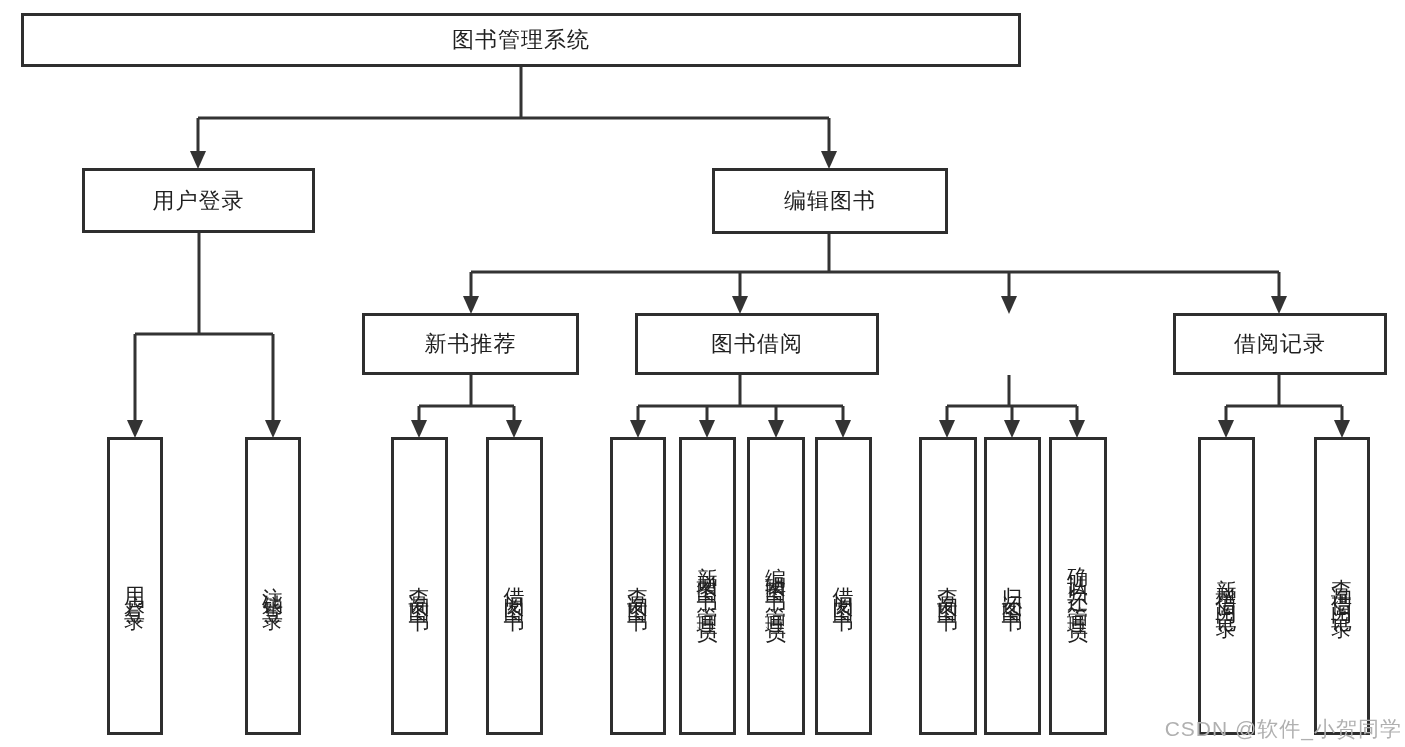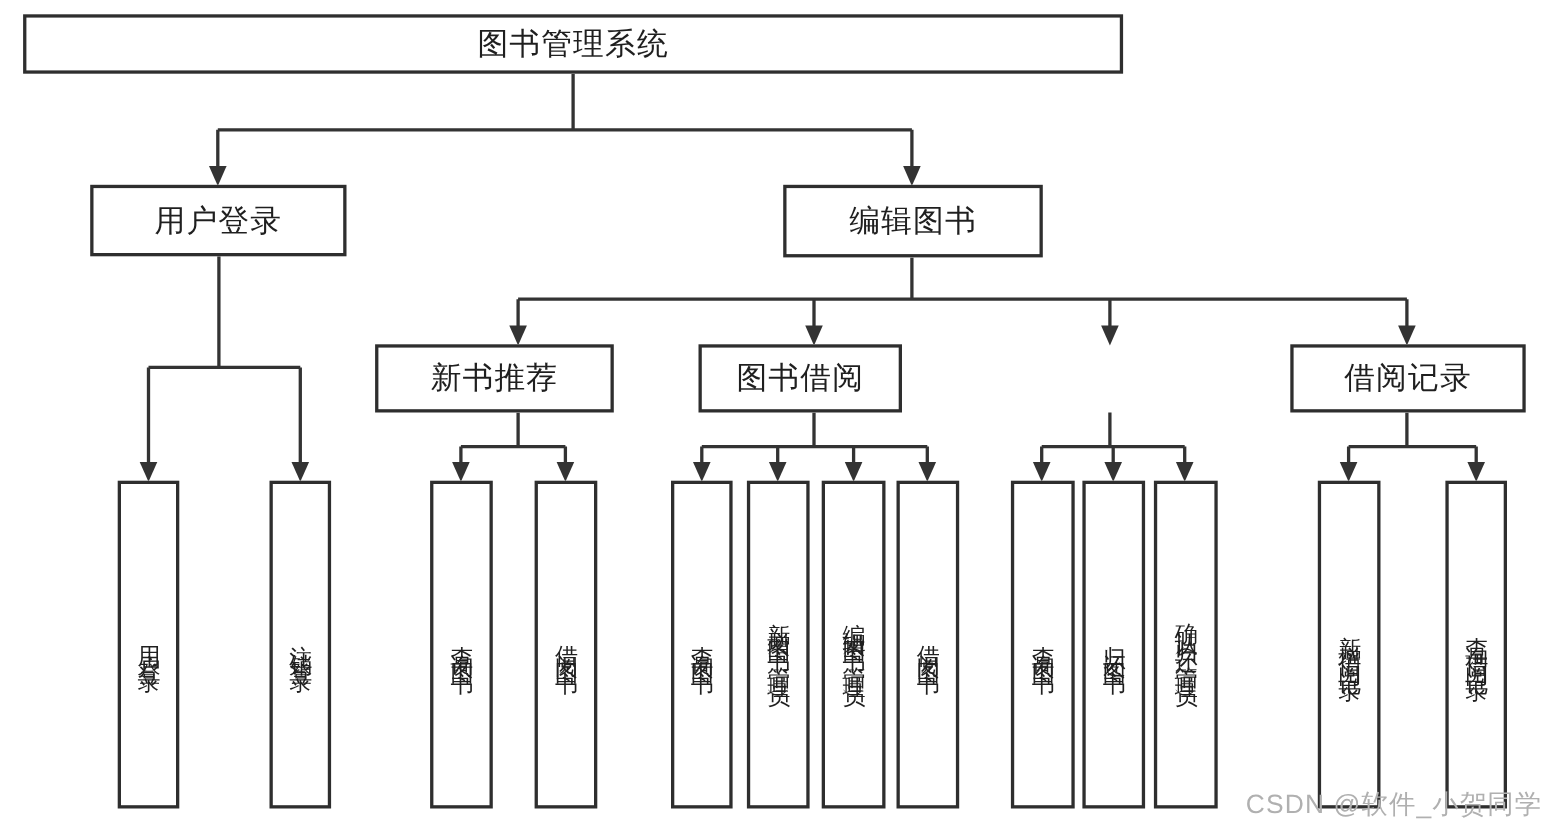--- a/index.html
+++ b/index.html
@@ -20,40 +20,40 @@
   .box {
     position: absolute;
     box-sizing: border-box;
     border: 3px solid #2e2e2e;
     background: #ffffff;
     display: flex;
     align-items: center;
     justify-content: center;
     color: #1f1f1f;
   }
-  .hlabel { font-size: 28px; line-height: 1; letter-spacing: 1px; white-space: nowrap; }
+  .hlabel { font-size: 22px; line-height: 1; letter-spacing: 1px; white-space: nowrap; }
   .root  { left: 21px;  top: 13px;  width: 1000px; height: 54px; }
   .lvl2a { left: 82px;  top: 168px; width: 233px;  height: 65px; }
   .lvl2b { left: 712px; top: 168px; width: 236px;  height: 66px; }
   .lvl3  { top: 313px; height: 62px; }
   .leaf  { top: 437px; height: 298px; }
   .vtext {
     writing-mode: vertical-lr;
     -webkit-writing-mode: vertical-lr;
     text-orientation: mixed;
     font-size: 21px;
     letter-spacing: 8px;
     line-height: 1;
     white-space: nowrap;
   }
   .watermark {
     position: absolute;
     right: 3px;
     top: 715px;
-    font-size: 24px;
+    font-size: 21px;
     letter-spacing: 1px;
     color: #b0b0b0;
     white-space: nowrap;
     z-index: 5;
   }
 </style>
 </head>
 <body>
 
 <div class="canvas">
@@ -121,24 +121,24 @@
     <span class="hlabel">图书管理系统</span>
   </div>
 
   <div class="box lvl2a">
     <span class="hlabel">用户登录</span>
   </div>
   <div class="box lvl2b">
     <span class="hlabel">编辑图书</span>
   </div>
 
-  <div class="box lvl3" style="left:341px;width:217px;">
+  <div class="box lvl3" style="left:362px;width:217px;">
     <span class="hlabel">新书推荐</span>
   </div>
-  <div class="box lvl3" style="left:635px;width:185px;">
+  <div class="box lvl3" style="left:635px;width:244px;">
     <span class="hlabel">图书借阅</span>
   </div>
   <div class="box lvl3" style="left:1173px;width:214px;">
     <span class="hlabel">借阅记录</span>
   </div>
 
   <div class="box leaf" style="left:107px;width:56px;">
     <span class="vtext">用户登录</span>
   </div>
   <div class="box leaf" style="left:245px;width:56px;">

